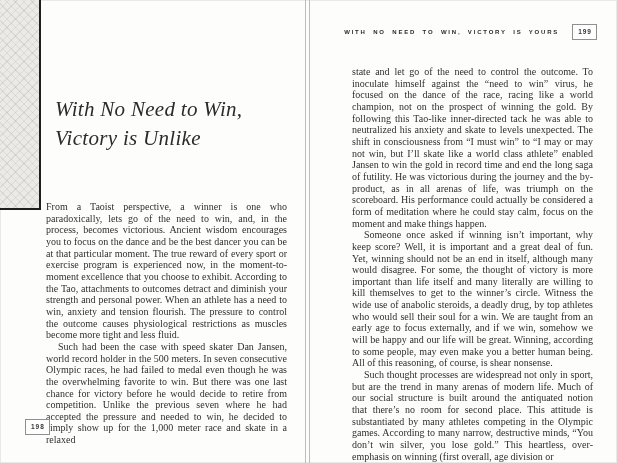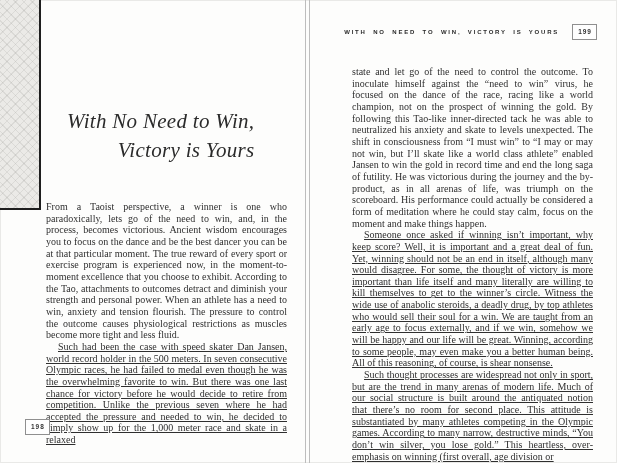--- a/index.html
+++ b/index.html
@@ -41,38 +41,37 @@
     top: 0;
     width: 3px;
     height: 463px;
     border-left: 1px solid #bdbdbd;
     border-right: 1px solid #bdbdbd;
   }
   .chapter-title {
     position: absolute;
     left: 55px;
     top: 95px;
-    margin: 12px;
+    margin: 0;
     font-style: italic;
     font-weight: normal;
     font-size: 21px;
     line-height: 29px;
     letter-spacing: 0.3px;
     color: #2b2b2b;
-    text-align: right;
   }
   .chapter-title span { display: block; }
   .body-col p {
     margin: 0;
     font-size: 10px;
     line-height: 11.65px;
     text-align: justify;
     color: #2f2f2f;
   }
-  .body-col p.indent { text-indent: 12px; text-decoration: underline; }
+  .body-col p.indent { text-indent: 12px; }
   .body-left {
     position: absolute;
     left: 46px;
     top: 201px;
     width: 241px;
   }
   .body-right {
     position: absolute;
     left: 352px;
     top: 66px;
@@ -116,21 +115,21 @@
 </head>
 <body>
 
 <div class="spread">
 
   <div>
     <div class="deco-strip"></div>
 
     <h1 class="chapter-title">
       <span>With No Need to Win,</span>
-      <span>Victory is Yours</span>
+      <span>Victory is Unlike</span>
     </h1>
 
     <div class="body-col body-left">
       <p>From a Taoist perspective, a winner is one who paradoxically, lets go of the need to win, and, in the process, becomes victorious. Ancient wisdom encourages you to focus on the dance and be the best dancer you can be at that particular moment. The true reward of every sport or exercise program is experienced now, in the moment-to-moment excellence that you choose to exhibit. According to the Tao, attachments to outcomes detract and diminish your strength and personal power. When an athlete has a need to win, anxiety and tension flourish. The pressure to control the outcome causes physiological restrictions as muscles become more tight and less fluid.</p>
       <p class="indent">Such had been the case with speed skater Dan Jansen, world record holder in the 500 meters. In seven consecutive Olympic races, he had failed to medal even though he was the overwhelming favorite to win. But there was one last chance for victory before he would decide to retire from competition. Unlike the previous seven where he had accepted the pressure and needed to win, he decided to simply show up for the 1,000 meter race and skate in a relaxed</p>
     </div>
 
     <span class="pagenum-box left-pagenum">198</span>
   </div>
 

